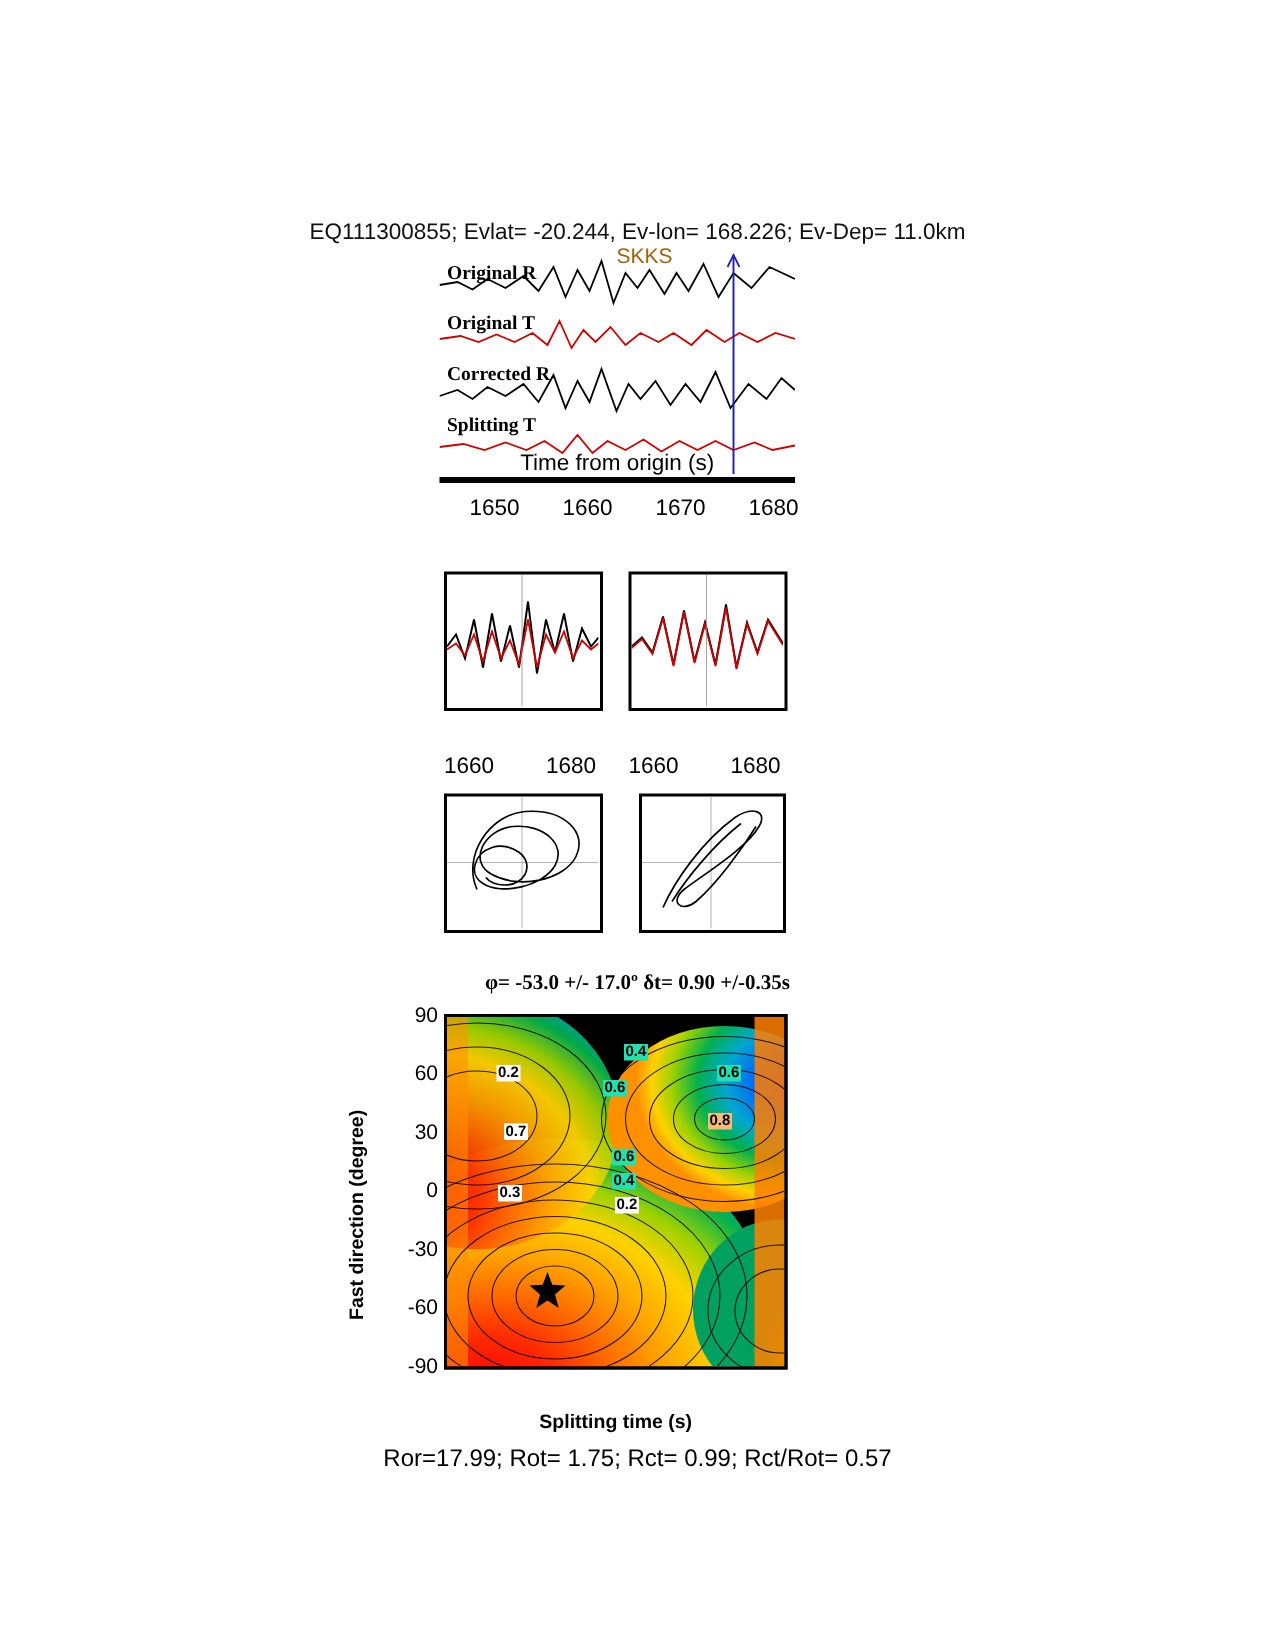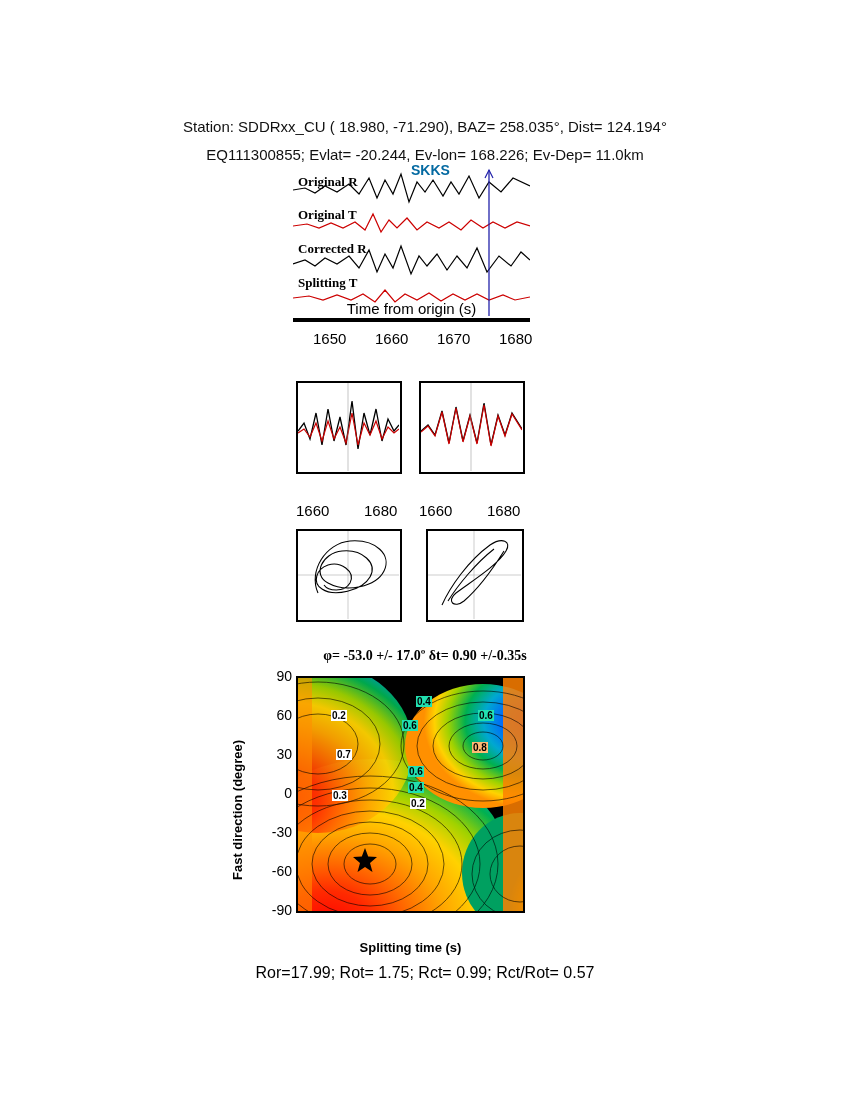--- a/index.html
+++ b/index.html
@@ -8,21 +8,21 @@
 
   
   .hdr{position:absolute;width:100%;text-align:center;font-size:15px;color:#111;}
   .hdr1{top:118px;}
   .hdr2{top:146px;}
 
   
   .wf{position:absolute;left:293px;top:168px;width:237px;height:150px;}
   .wf svg{display:block;}
   .wflabel{position:absolute;font-weight:bold;font-size:13px;font-family:"Liberation Serif",serif;white-space:nowrap;}
-  .skks{position:absolute;color:#0369a1;font-size:14px;font-family:"Liberation Sans",sans-serif;font-weight:bold;}
+  .skks{position:absolute;color:#a16207;font-size:14px;font-family:"Liberation Sans",sans-serif;}
 
   .axisline{position:absolute;left:293px;top:318px;width:237px;height:4px;background:#000;}
   .axislabel{position:absolute;left:293px;top:300px;width:237px;text-align:center;font-size:15px;}
   .ticks{position:absolute;left:283px;top:330px;width:260px;height:20px;font-size:15px;}
   .ticks span{position:absolute;}
 
   
   .box{position:absolute;border:2.5px solid #000;background:#fff;box-sizing:border-box;}
   .b1{left:296px;top:381px;width:106px;height:93px;}
   .b2{left:419px;top:381px;width:106px;height:93px;}
@@ -43,21 +43,20 @@
   .xlab{position:absolute;left:296px;top:940px;width:229px;text-align:center;font-size:13px;font-weight:bold;}
   .footer{position:absolute;width:100%;top:964px;text-align:center;font-size:16px;}
 
   .clabel{position:absolute;font-size:10px;font-weight:bold;padding:0 1px;background:#fff;color:#000;line-height:11px;text-align:center;}
 </style>
 </head>
 <body>
 
 <div class="page">
 
-  <div class="hdr hdr1">Station: SDDRxx_CU (  18.980,  -71.290), BAZ=  258.035°, Dist=  124.194°</div>
   <div class="hdr hdr2">EQ111300855; Evlat= -20.244, Ev-lon= 168.226; Ev-Dep= 11.0km</div>
 
   <div class="wf">
     <svg width="237" height="150" viewBox="0 0 237 150">
 
       <path d="M0,22 L12,20 L22,25 L32,18 L44,24 L56,16 L66,26 L76,10 L84,30 L92,12 L100,26 L108,6 L116,34 L124,14 L132,24 L140,12 L150,28 L158,14 L166,26 L176,8 L186,30 L196,14 L208,24 L220,10 L237,18" fill="none" stroke="#000" stroke-width="1.2"></path>
 
       <path d="M0,58 L14,56 L26,60 L38,55 L50,60 L62,54 L72,62 L80,46 L88,64 L96,52 L104,60 L114,50 L124,62 L134,54 L146,60 L156,54 L168,62 L178,52 L190,60 L200,54 L212,60 L224,54 L237,58" fill="none" stroke="#cc0000" stroke-width="1.2"></path>
 
       <path d="M0,96 L12,92 L22,98 L32,90 L44,96 L56,88 L66,100 L76,82 L84,104 L92,86 L100,100 L108,78 L118,106 L126,88 L134,98 L144,86 L154,102 L164,88 L174,100 L184,80 L194,104 L206,88 L218,98 L228,84 L237,92" fill="none" stroke="#000" stroke-width="1.2"></path>

